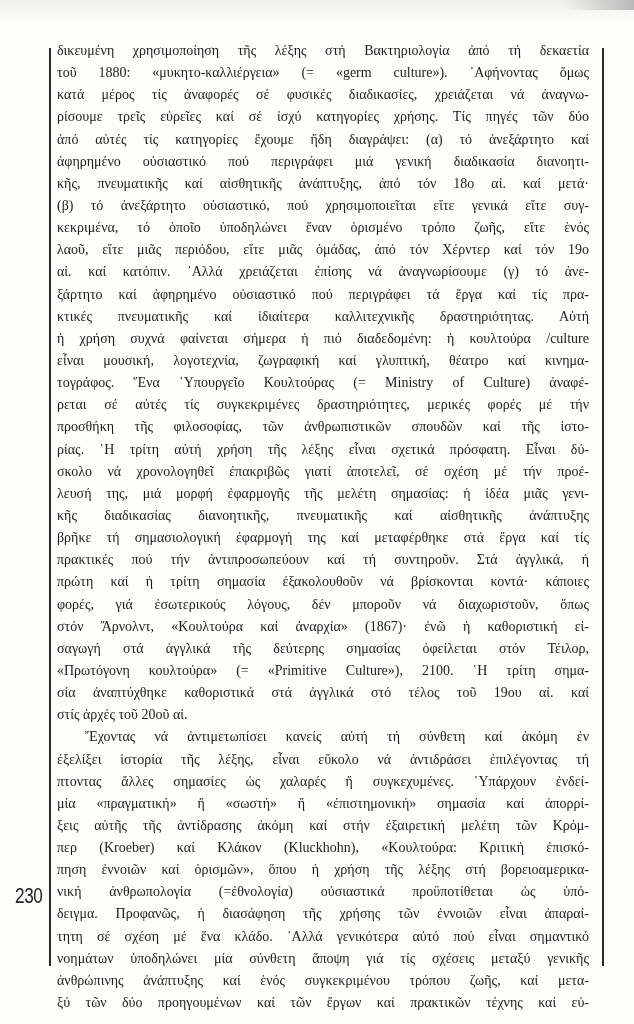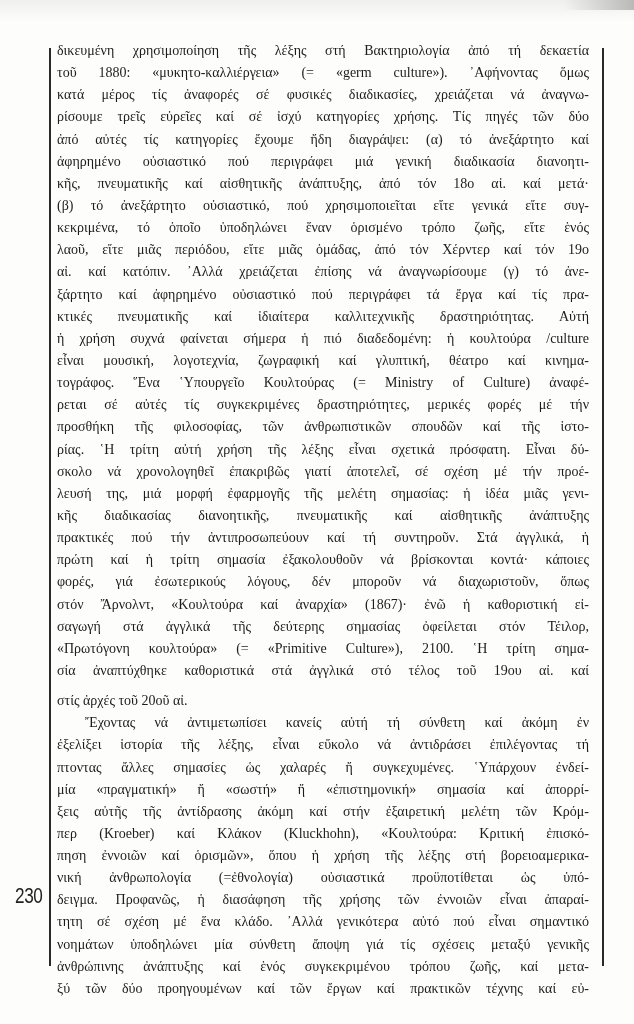--- a/index.html
+++ b/index.html
@@ -64,21 +64,20 @@
     height: 22.15px;
     font-size: 14px;
     line-height: 22.15px;
     white-space: nowrap;
     text-align: justify;
     text-align-last: justify;
     overflow: visible;
   }
   .line.last {
     text-align-last: left;
-    margin-top: 8px;
   }
   .line.indent {
     padding-left: 28px;
   }
   .line b {
     font-weight: normal;
   }
 </style>
 </head>
 <body>
@@ -107,20 +106,21 @@
   <div class="line">κτικές πνευματικῆς καί ἰδιαίτερα καλλιτεχνικῆς δραστηριότητας. Αὐτή</div>
   <div class="line"><span>ἡ χρήση συχνά φαίνεται σήμερα ἡ πιό διαδεδομένη: ἡ κουλτούρα /</span><b>culture</b></div>
   <div class="line">εἶναι μουσική, λογοτεχνία, ζωγραφική καί γλυπτική, θέατρο καί κινημα-</div>
   <div class="line">τογράφος. Ἕνα ῾Υπουργεῖο Κουλτούρας (= Ministry of Culture) ἀναφέ-</div>
   <div class="line">ρεται σέ αὐτές τίς συγκεκριμένες δραστηριότητες, μερικές φορές μέ τήν</div>
   <div class="line">προσθήκη τῆς φιλοσοφίας, τῶν ἀνθρωπιστικῶν σπουδῶν καί τῆς ἱστο-</div>
   <div class="line">ρίας. ῾Η τρίτη αὐτή χρήση τῆς λέξης εἶναι σχετικά πρόσφατη. Εἶναι δύ-</div>
   <div class="line">σκολο νά χρονολογηθεῖ ἐπακριβῶς γιατί ἀποτελεῖ, σέ σχέση μέ τήν προέ-</div>
   <div class="line">λευσή της, μιά μορφή ἐφαρμογῆς τῆς μελέτη σημασίας: ἡ ἰδέα μιᾶς γενι-</div>
   <div class="line">κῆς διαδικασίας διανοητικῆς, πνευματικῆς καί αἰσθητικῆς ἀνάπτυξης</div>
+  <div class="line">βρῆκε τή σημασιολογική ἐφαρμογή της καί μεταφέρθηκε στά ἔργα καί τίς</div>
   <div class="line">πρακτικές πού τήν ἀντιπροσωπεύουν καί τή συντηροῦν. Στά ἀγγλικά, ἡ</div>
   <div class="line">πρώτη καί ἡ τρίτη σημασία ἐξακολουθοῦν νά βρίσκονται κοντά· κάποιες</div>
   <div class="line">φορές, γιά ἐσωτερικούς λόγους, δέν μποροῦν νά διαχωριστοῦν, ὅπως</div>
   <div class="line">στόν Ἄρνολντ, «Κουλτούρα καί ἀναρχία» (1867)· ἐνῶ ἡ καθοριστική εἰ-</div>
   <div class="line">σαγωγή στά ἀγγλικά τῆς δεύτερης σημασίας ὀφείλεται στόν Τέιλορ,</div>
   <div class="line">«Πρωτόγονη κουλτούρα» (= «Primitive Culture»), 2100. ῾Η τρίτη σημα-</div>
   <div class="line">σία ἀναπτύχθηκε καθοριστικά στά ἀγγλικά στό τέλος τοῦ 19ου αἰ. καί</div>
   <div class="line last">στίς ἀρχές τοῦ 20οῦ αἰ.</div>
   <div class="line indent">Ἔχοντας νά ἀντιμετωπίσει κανείς αὐτή τή σύνθετη καί ἀκόμη ἐν</div>
   <div class="line">ἐξελίξει ἱστορία τῆς λέξης, εἶναι εὔκολο νά ἀντιδράσει ἐπιλέγοντας τή</div>

